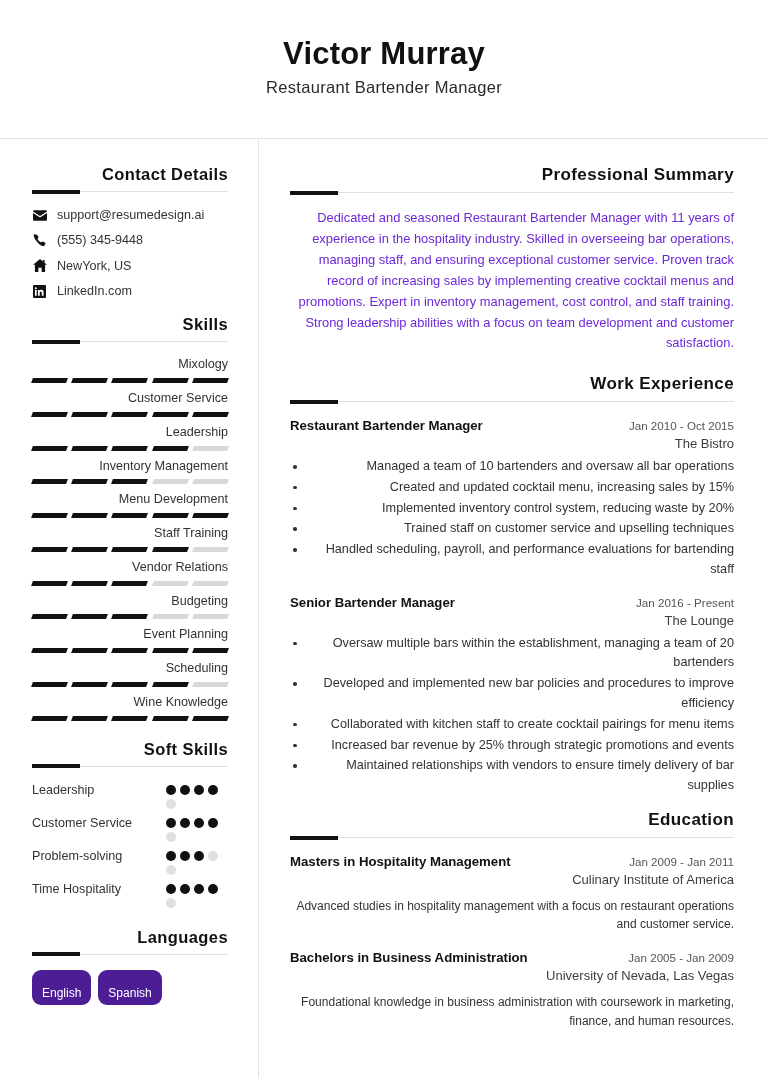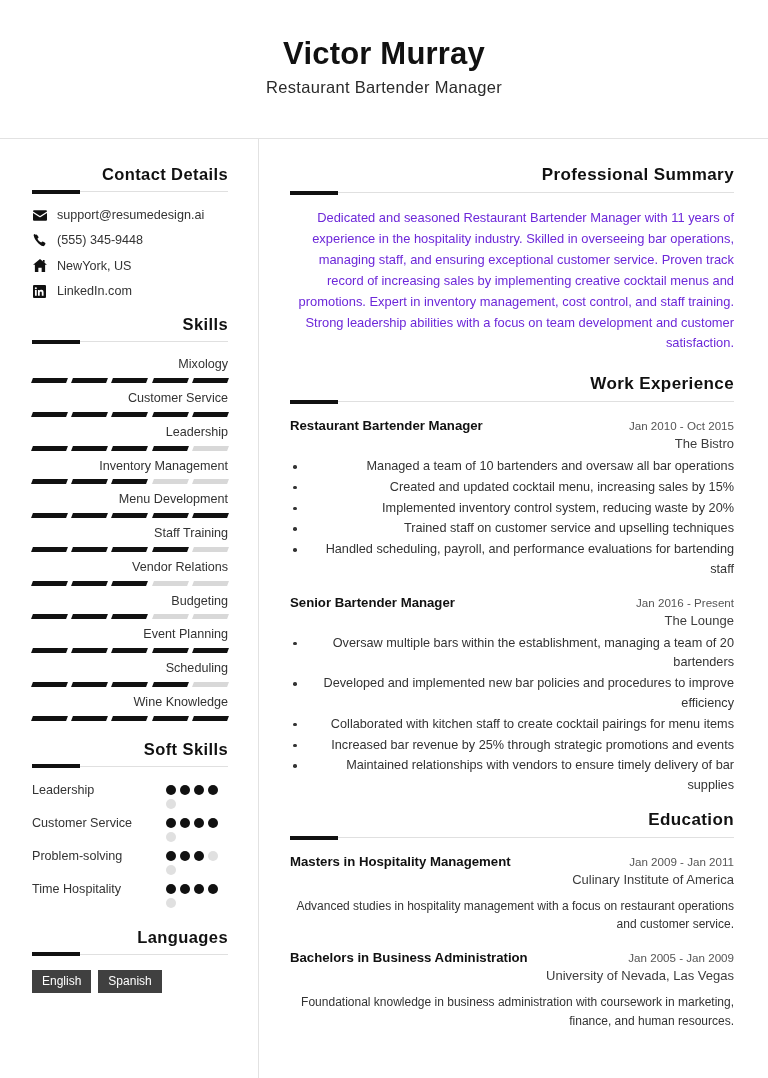--- a/index.html
+++ b/index.html
@@ -162,25 +162,25 @@
   .dot.on { background: #111111; }
 
   
   .lang-list {
     margin-top: 10px;
     display: flex;
     flex-wrap: wrap;
     gap: 7px;
   }
   .lang-chip {
-    background: #404040;
+    background: #4c1d95;
     color: #ffffff;
     font-size: 12px;
-    padding: 4px 10px 5px;
-    border-radius: 0;
+    padding: 16px 10px 5px;
+    border-radius: 9px;
     line-height: 1.2;
   }
 
   
   .summary-text {
     font-size: 12.9px;
     line-height: 1.62;
     color: #6d28d9;
     margin-bottom: 20px;
   }

